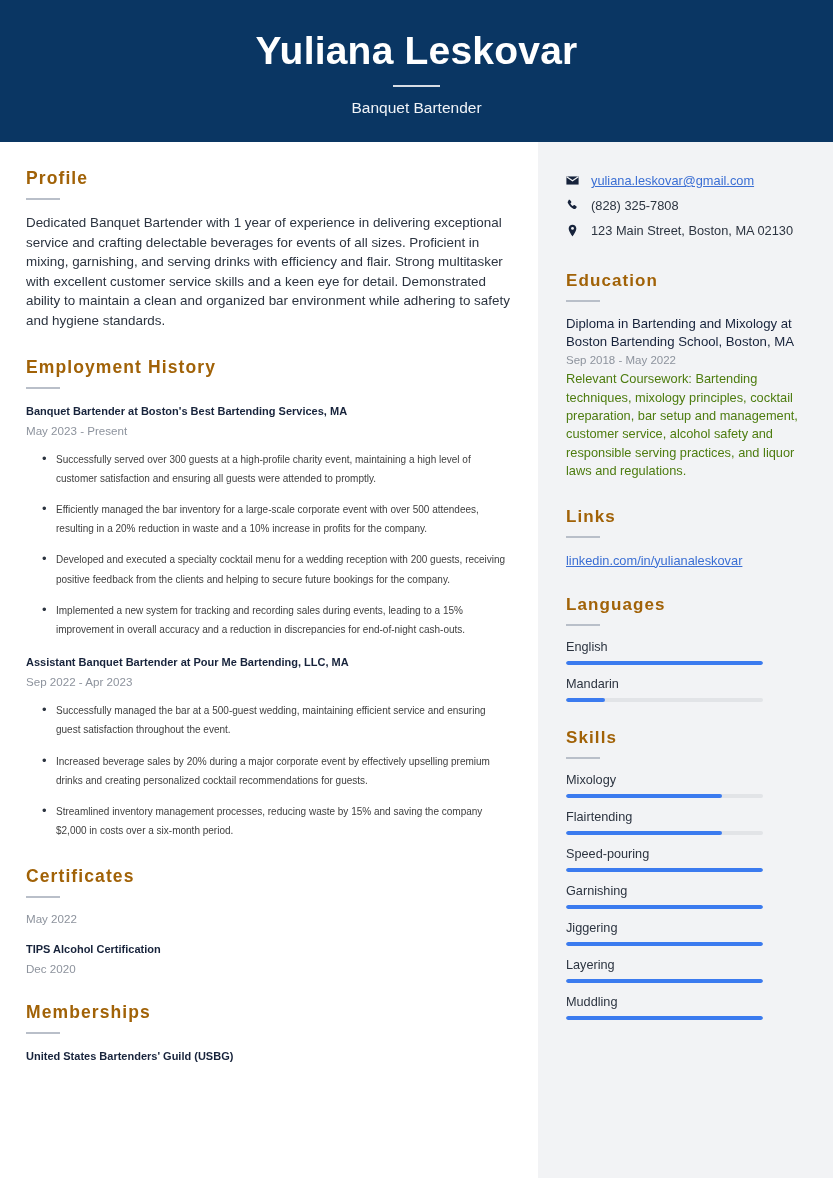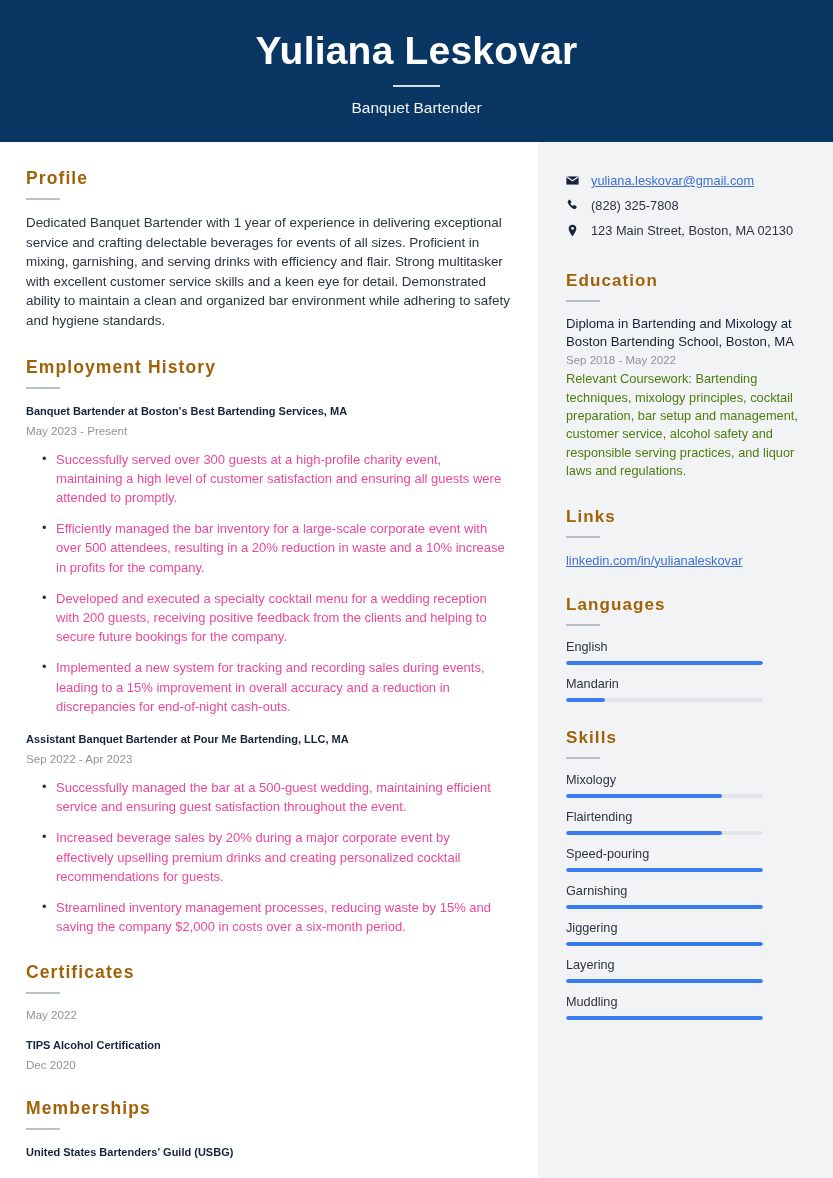--- a/index.html
+++ b/index.html
@@ -95,23 +95,23 @@
     margin-top: 3px;
     line-height: 15px;
   }
   ul.bullets {
     margin: 4px 0 0 0;
     padding-left: 30px;
     list-style: none;
   }
   ul.bullets li {
     position: relative;
-    font-size: 13px;
+    font-size: 10px;
     line-height: 19.2px;
-    color: #ec4899;
+    color: #404040;
     margin-bottom: 1px;
     margin-top: 12px;
   }
   ul.bullets li::before {
     content: "•";
     position: absolute;
     left: -14px;
     top: -1px;
     color: #2c3440;
     font-size: 13px;

